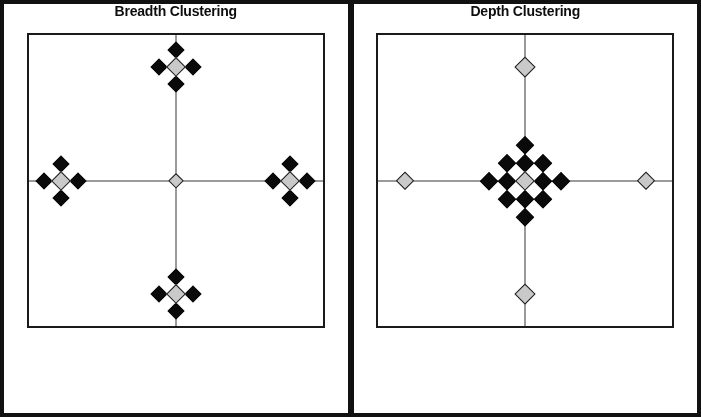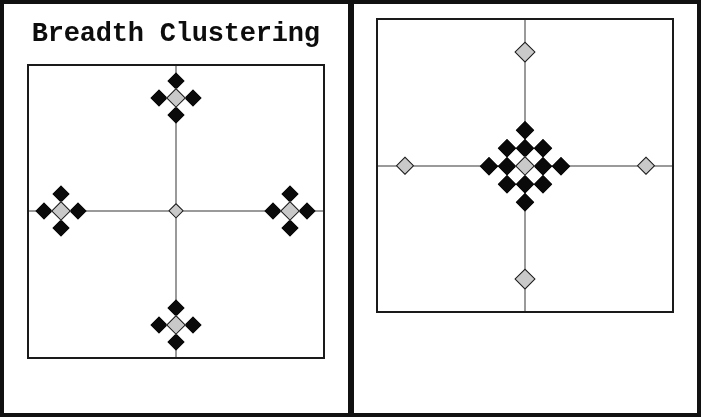--- a/index.html
+++ b/index.html
@@ -22,28 +22,27 @@
     border:4px solid #111111;
     background:#ffffff;
     display:flex;
     flex-direction:column;
     align-items:center;
   }
   .panel.left{ border-right-width:3px; }
   .panel.right{ border-left-width:3px; }
 
   .panel-title{
-    margin-top:16px;
-    font-size:27px;
+    font-size:14px;
     font-weight:bold;
     color:#0d0d0d;
     letter-spacing:-0.2px;
     line-height:1.1;
     white-space:nowrap;
-    font-family:Liberation Mono, monospace;
+    font-family:Liberation Sans, sans-serif;
   }
 
   .plot{
     position:relative;
     box-sizing:border-box;
     width:298px;
     height:295px;
     margin-top:14px;
     border:2px solid #1a1a1a;
     background:#ffffff;
@@ -101,20 +100,21 @@
         <div class="dia gray" style="width: 14.1421px; height: 14.1421px; left: 32.34px; top: 145.5px; background: rgb(201, 201, 201); border-color: rgb(26, 26, 26);"></div>
         <div class="dia black" style="width: 12.0208px; height: 12.0208px; left: 261.66px; top: 128.5px;"></div>
         <div class="dia black" style="width: 12.0208px; height: 12.0208px; left: 261.66px; top: 162.5px;"></div>
         <div class="dia black" style="width: 12.0208px; height: 12.0208px; left: 244.66px; top: 145.5px;"></div>
         <div class="dia black" style="width: 12.0208px; height: 12.0208px; left: 278.66px; top: 145.5px;"></div>
         <div class="dia gray" style="width: 14.1421px; height: 14.1421px; left: 261.66px; top: 145.5px; background: rgb(201, 201, 201); border-color: rgb(26, 26, 26);"></div>
       </div>
   </div>
 
   <div class="panel right">
+    <div class="panel-title">Depth Clustering</div>
     <div class="plot" id="plot-depth">
       <div class="axis h"></div>
       <div class="axis v"></div>
     <div class="dia black" style="width: 12.7279px; height: 12.7279px; left: 147px; top: 109.5px;"></div>
         <div class="dia black" style="width: 12.7279px; height: 12.7279px; left: 129px; top: 127.5px;"></div>
         <div class="dia black" style="width: 12.7279px; height: 12.7279px; left: 147px; top: 127.5px;"></div>
         <div class="dia black" style="width: 12.7279px; height: 12.7279px; left: 165px; top: 127.5px;"></div>
         <div class="dia black" style="width: 12.7279px; height: 12.7279px; left: 111px; top: 145.5px;"></div>
         <div class="dia black" style="width: 12.7279px; height: 12.7279px; left: 129px; top: 145.5px;"></div>
         <div class="dia black" style="width: 12.7279px; height: 12.7279px; left: 165px; top: 145.5px;"></div>

